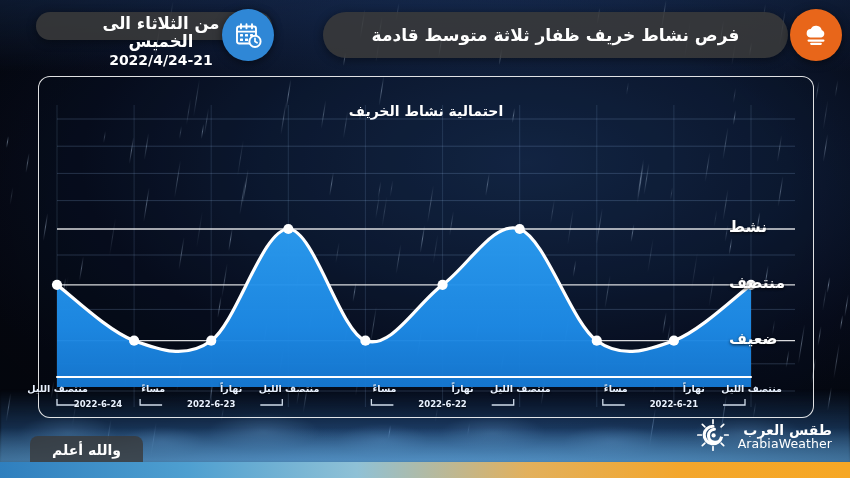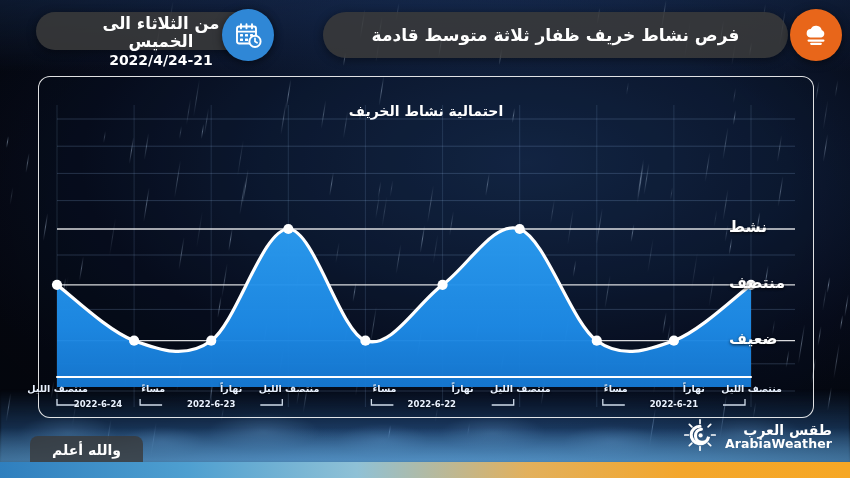--- a/index.html
+++ b/index.html
@@ -38,21 +38,21 @@
       radial-gradient(ellipse 70px 24px at 72% 72%,rgba(115,175,230,.26),rgba(0,0,0,0) 70%),
       radial-gradient(ellipse 80px 26px at 88% 62%,rgba(130,190,240,.26),rgba(0,0,0,0) 70%),
       linear-gradient(180deg,rgba(30,70,125,0) 0%,rgba(45,100,165,.55) 55%,rgba(70,135,200,.75) 100%);
     filter:blur(1.2px);}
   .crowd2{position:absolute;left:0;right:0;bottom:16px;height:34px;
     background:linear-gradient(180deg,rgba(60,125,190,.0),rgba(95,165,220,.8));}
 
   
   .chip{position:absolute;background:rgba(58,58,58,.86);border-radius:26px;
     box-shadow:0 2px 10px rgba(0,0,0,.45);}
-  #date-chip{left:36px;top:12px;width:236px;height:38px;}
+  #date-chip{left:36px;top:12px;width:236px;height:28px;}
   #date-chip .dtxt{position:absolute;right:18px;top:3px;width:186px;text-align:center;
     color:#fff;line-height:1.08;}
   #date-chip .d1{font-size:16.5px;font-weight:bold;letter-spacing:.2px;}
   #date-chip .d2{font-size:14px;font-weight:bold;direction:ltr;margin-top:2px;}
 
   #title-chip{right:62px;top:12px;width:465px;height:46px;}
   #title-chip .ttxt{position:absolute;inset:0;display:flex;align-items:center;
     justify-content:center;color:#fff;font-size:17px;font-weight:bold;padding:0 16px;}
 
   .circ{position:absolute;border-radius:50%;display:flex;align-items:center;justify-content:center;
@@ -77,21 +77,21 @@
   .xdate{position:absolute;color:#e9f2ff;font-size:8.5px;font-weight:bold;
     direction:ltr;white-space:nowrap;text-shadow:0 1px 2px rgba(0,0,0,.8);}
 
   
   #tagline{position:absolute;left:30px;bottom:14px;height:28px;padding:0 22px;
     background:rgba(58,58,58,.80);border-radius:8px 8px 0 0;
     display:flex;align-items:center;color:#fff;font-size:14px;font-weight:bold;}
   #brand{position:absolute;right:18px;bottom:22px;display:flex;align-items:center;gap:8px;}
   #brand .btxt{text-align:right;color:#fff;line-height:1.02;}
   #brand .b1{font-size:14px;font-weight:bold;}
-  #brand .b2{font-size:12.5px;font-weight:bold;direction:ltr;letter-spacing:.1px;}
+  #brand .b2{font-size:12.5px;font-weight:normal;direction:ltr;letter-spacing:.1px;}
   #bottom-bar{position:absolute;left:0;right:0;bottom:0;height:16px;
     background:linear-gradient(90deg,#2f7fbe 0%,#4e9fd0 22%,#8fc1d6 42%,#e2b05c 62%,#f3a62c 80%,#f6a724 100%);}
 </style>
 </head>
 <body>
 
 <div id="stage">
 
   <div class="bg-base"></div>
   <div class="bg-sheen"></div>
@@ -366,21 +366,21 @@
         <div class="xgroup xg-name" style="width: 62px; left: 603.889px; top: 306px;">نهاراً</div>
         <div class="xgroup xg-name" style="width: 62px; left: 526.778px; top: 306px;">مساءً</div>
         <div class="xgroup xg-name" style="width: 62px; left: 449.667px; top: 306px;">منتصف الليل</div>
         <div class="xgroup xg-name" style="width: 62px; left: 372.556px; top: 306px;">نهاراً</div>
         <div class="xgroup xg-name" style="width: 62px; left: 295.444px; top: 306px;">مساءً</div>
         <div class="xgroup xg-name" style="width: 62px; left: 218.333px; top: 306px;">منتصف الليل</div>
         <div class="xgroup xg-name" style="width: 62px; left: 141.222px; top: 306px;">نهاراً</div>
         <div class="xgroup xg-name" style="width: 62px; left: 64.1111px; top: 306px;">مساءً</div>
         <div class="xgroup xg-name" style="width: 62px; left: -13px; top: 306px;">منتصف الليل</div>
         <div class="xdate" style="width: 70px; text-align: center; left: 599.889px; top: 322px;">2022-6-21</div>
-        <div class="xdate" style="width: 70px; left: 368.556px; top: 322px;">2022-6-22</div>
+        <div class="xdate" style="width: 70px; text-align: center; left: 368.556px; top: 322px;">2022-6-22</div>
         <div class="xdate" style="width: 70px; text-align: center; left: 137.222px; top: 322px;">2022-6-23</div>
         <div class="xdate" style="width: 70px; text-align: center; left: 24px; top: 322px;">2022-6-24</div>
       </div>
   </div>
 
   <div id="tagline">
     <span>والله أعلم</span>
   </div>
 
   <div id="brand">

